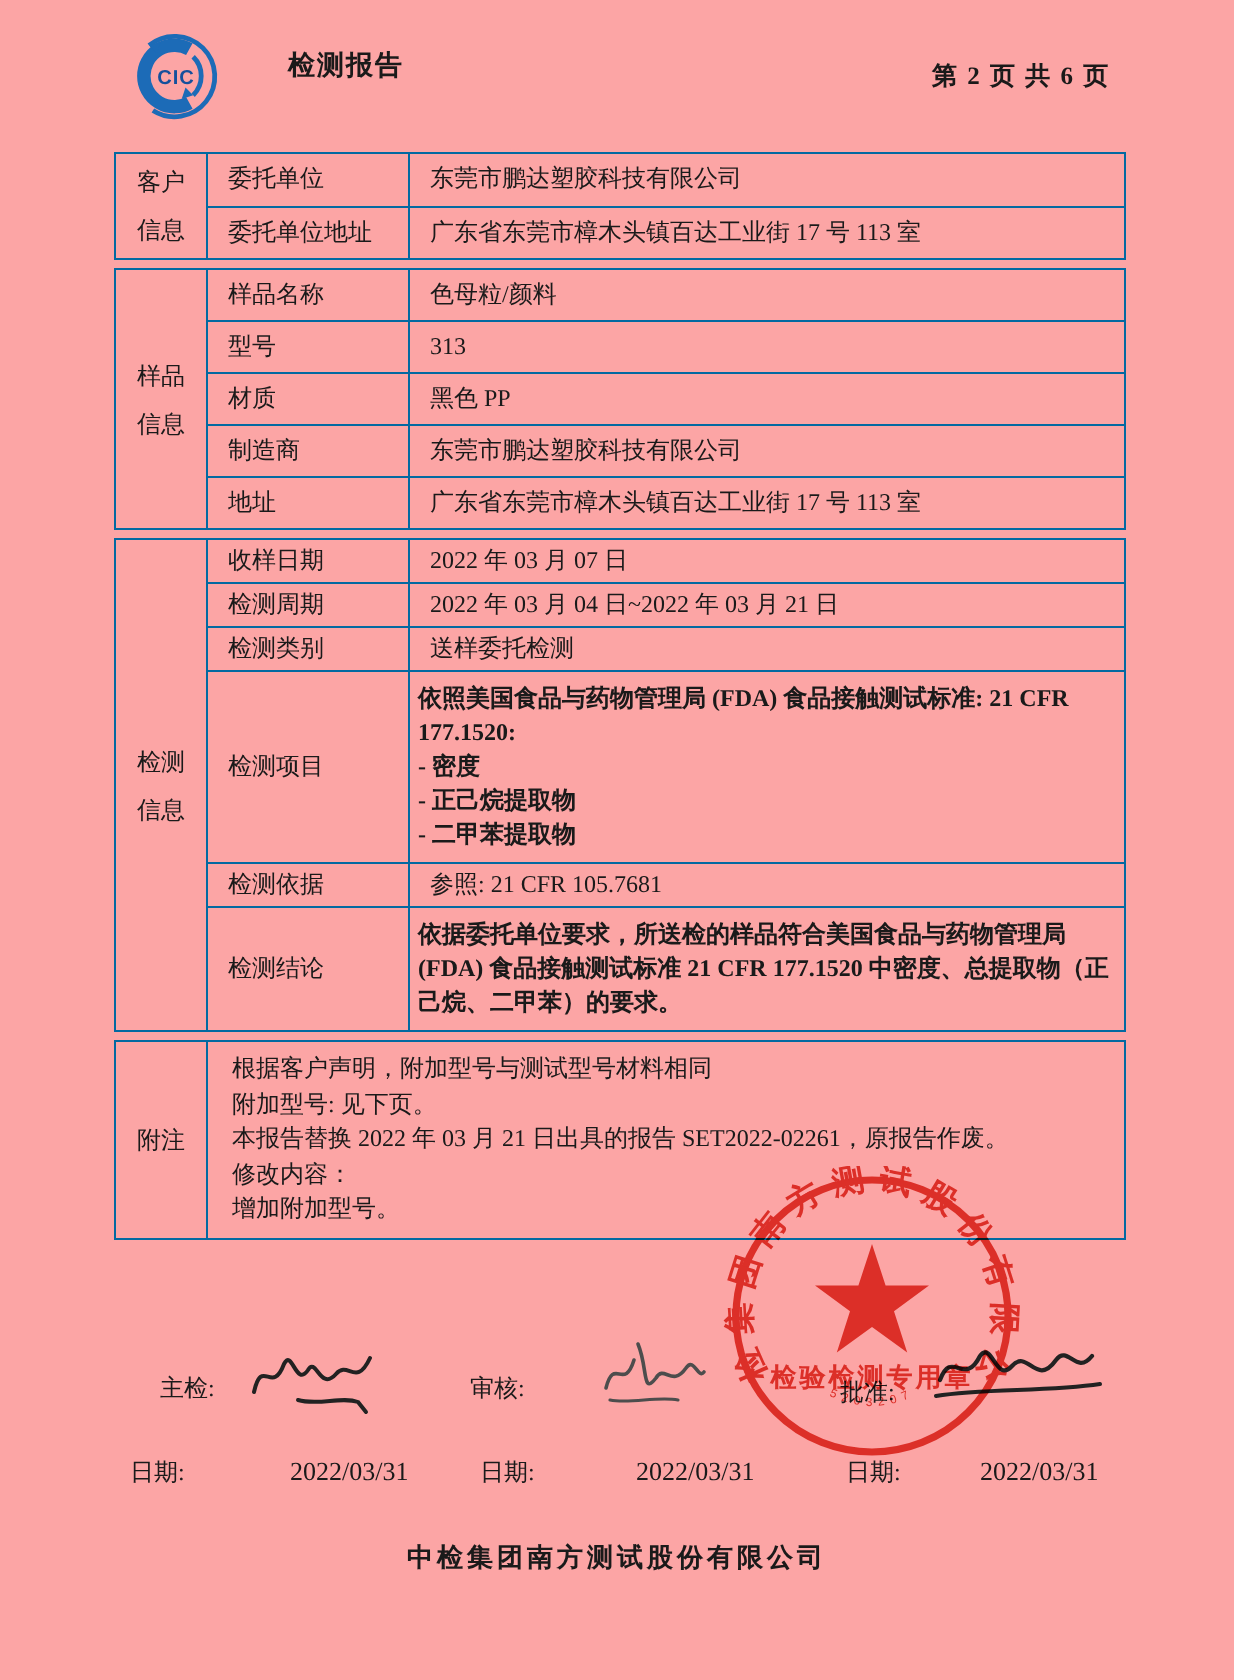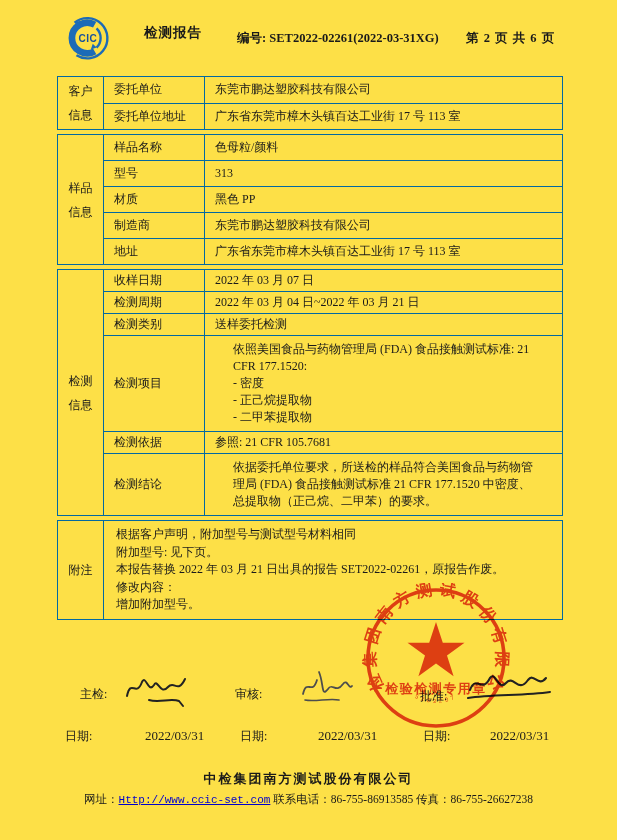--- a/index.html
+++ b/index.html
@@ -1,35 +1,35 @@
 <!DOCTYPE html>
 <html><head>
 <meta charset="utf-8">
 <style>
   * { margin:0; padding:0; box-sizing:border-box; }
   html,body { background:#ffffff; }
   .page {
-    position:relative; width:617px; height:840px; background:#fde047;
+    position:relative; width:617px; height:840px; background:#fca5a5;
     font-family:"Liberation Serif","DejaVu Serif",serif; color:#1a1a1a;
     overflow:hidden;
   }
   
   .hdr { position:absolute; left:0; top:0; width:617px; height:70px; }
   .hdr .logo { position:absolute; left:62px; top:15px; }
   .hdr .rpt-title { position:absolute; left:144px; top:24px; font-size:13.5px; font-weight:bold; letter-spacing:1px; }
   .hdr .rpt-no { position:absolute; left:237px; top:30px; font-size:12.5px; font-weight:bold; }
   .hdr .pg { position:absolute; left:466px; top:30px; font-size:12.5px; font-weight:bold; letter-spacing:1px; }
   
   .tables { position:absolute; left:57px; top:76px; width:506px; }
   table { border-collapse:collapse; width:100%; table-layout:fixed; margin-bottom:4px; }
   td { border:1px solid #0369a1; font-size:12px; padding:2px 10px; vertical-align:middle; color:#1a1a1a; }
   .sec-label { text-align:center; padding:2px 4px; line-height:24px; }
   .t1 td.r, .t2 td.r { height:26px; }
   .t3 td.r { height:20px; }
-  .multi { line-height:17px; padding:5px 28px; }
+  .multi { line-height:17px; padding:5px 4px;font-weight:bold; }
   .multi div { line-height:17px; }
   .notes-cell { line-height:17.5px; padding:5px 12px; }
   .notes-cell div { line-height:17.5px; }
   
   .sig-area { position:absolute; left:57px; top:658px; width:506px; height:100px; font-size:12px;text-decoration:underline; }
   .sig-label { position:absolute; font-size:12px; }
   .sig-svg { position:absolute; }
   .date-label { position:absolute; top:70px; font-size:12px; }
   .date-val { position:absolute; top:70px; font-size:13px; }
   
@@ -48,23 +48,20 @@
   <div class="hdr">
     <svg class="logo" width="50" height="46" viewBox="0 0 52 48">
       <path d="M34,10 A16,16 0 1 0 34,38" fill="none" stroke="#1c6bb7" stroke-width="7"></path>
       <path d="M15,42 A21,21 0 1 0 13,8" fill="none" stroke="#1c6bb7" stroke-width="2.5"></path>
       <path d="M13,8 l6,-2 -2,6 z" fill="#1c6bb7"></path>
       <path d="M36,14 A14,14 0 0 1 36,34" fill="none" stroke="#1c6bb7" stroke-width="2.5"></path>
       <path d="M36,34 l-6,2 2,-6 z" fill="#1c6bb7"></path>
       <text x="27" y="28" text-anchor="middle" font-size="10.5" font-weight="bold" fill="#15509c" font-family="'Liberation Sans',sans-serif" letter-spacing="0.5">CIC</text>
     </svg>
     <div class="rpt-title">检测报告</div>
-    <div class="rpt-no">
-      <span>编号: </span><span>SET2022-02261(2022-03-31XG)</span>
-    </div>
     <div class="pg">第 2 页 共 6 页</div>
   </div>
 
   <div class="tables">
 
     <table class="t1">
       <colgroup>
           <col style="width:46px">
           <col style="width:101px">
           <col>
@@ -218,20 +215,15 @@
       <textPath href="#arcTop" startOffset="50%" text-anchor="middle" textLength="302" lengthAdjust="spacing">中检集团南方测试股份有限公司</textPath>
     </text>
     <text x="75" y="110" text-anchor="middle" font-size="13" font-weight="bold" fill="#dd382d" letter-spacing="1.5" font-family="'Liberation Serif',serif">检验检测专用章</text>
     <text font-size="6" fill="#dd382d" letter-spacing="3" font-family="'Liberation Sans',sans-serif">
       <textPath href="#arcBot" startOffset="50%" text-anchor="middle">5203207</textPath>
     </text>
   </svg>
 
   <div class="footer">
     <div class="co">中检集团南方测试股份有限公司</div>
-    <div class="ln">
-      <span>网址：</span><span class="link">Http://www.ccic-set.com</span>
-      <span>联系电话：</span><span>86-755-86913585</span>
-      <span>传真：</span><span>86-755-26627238</span>
-    </div>
   </div>
 
 </div>
 
 </body></html>

